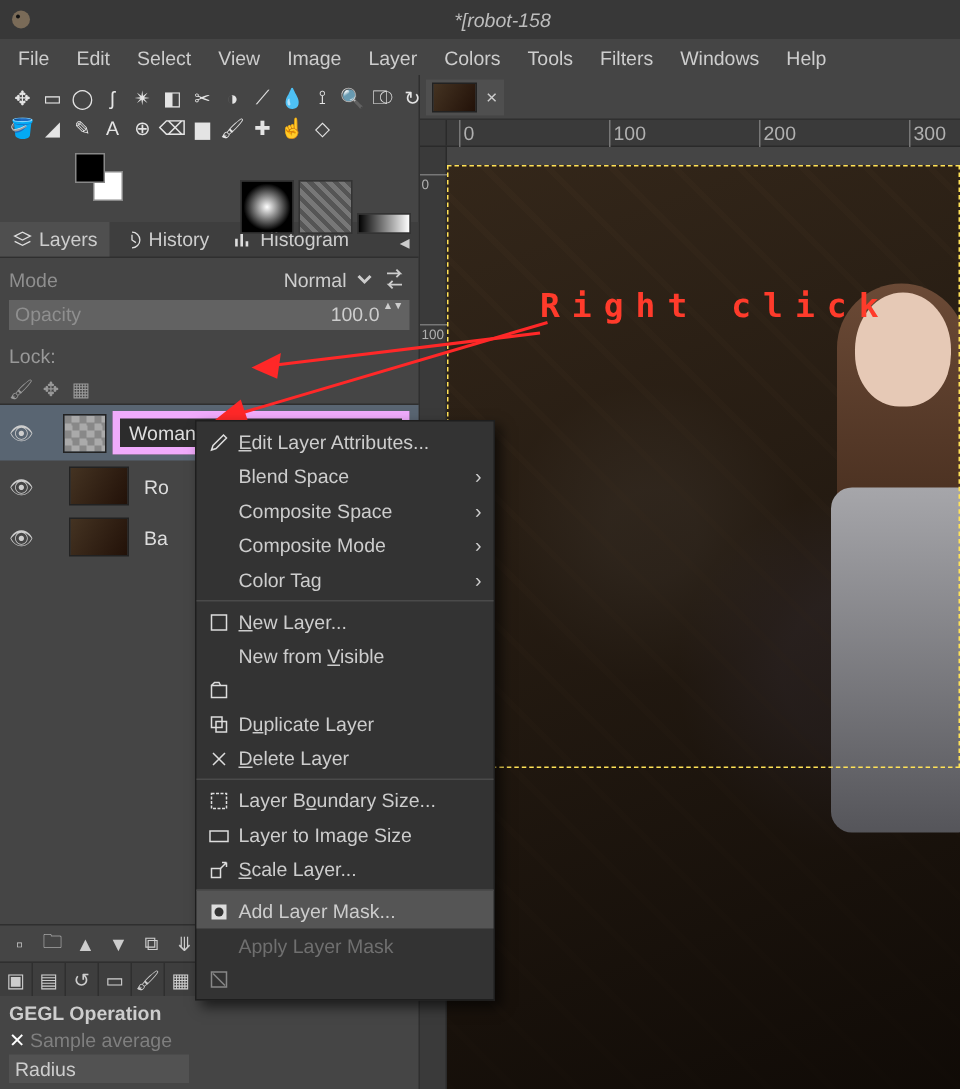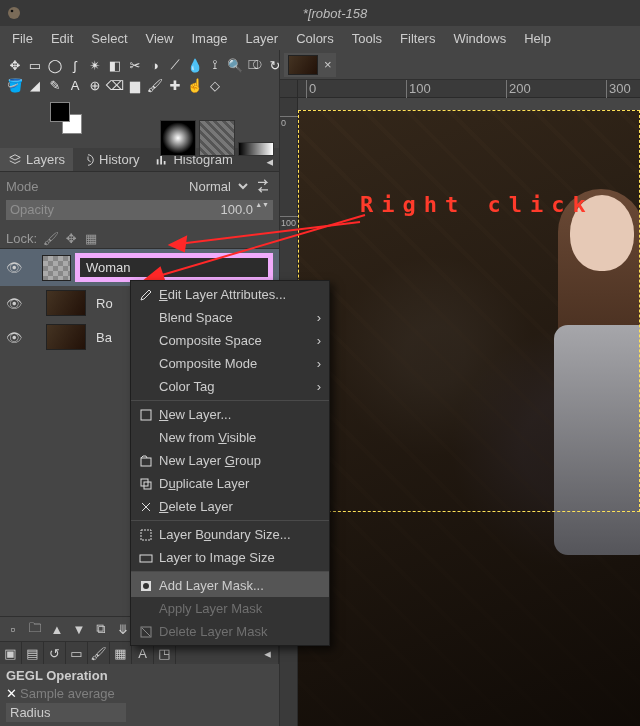--- a/index.html
+++ b/index.html
@@ -33,21 +33,21 @@
   .ctl-row { display: flex; align-items: center; margin-bottom: 4px; }
   .ctl-row label { width: 50px; color: #8f8f8f; }
   .mode-combo { flex: 1; display: flex; justify-content: flex-end; align-items: center; }
   .mode-combo .val { margin-right: 6px; }
   .chev { width: 12px; height: 12px; }
   .switchbtn { width: 20px; height: 20px; margin-left: 4px; display: flex; align-items: center; justify-content: center; }
   .opacity-bar { flex: 1; background: #701a75; height: 20px; position: relative; }
   .opacity-bar .fill { background: #626262; height: 100%; width: 100%; }
   .opacity-bar .txt { position: absolute; left: 4px; top: 2px; color: #8f8f8f; }
   .opacity-bar .num { position: absolute; right: 20px; top: 2px; }
-  .lockrow { display: flex; align-items: flex-end; gap: 6px; padding: 2px 6px; color: #999; }
+  .lockrow { display: flex; align-items: flex-start; gap: 6px; padding: 2px 6px; color: #999; flex-direction: column; }
   .lockrow .lockicons { display: flex; gap: 4px; }
   .lockrow .lockicons span { width: 16px; height: 16px; display: flex; align-items: center; justify-content: center;}
 
   .layer-list { flex: 0 0 auto; border-top: 1px solid #2f2f2f; }
   .layer-row { display: flex; align-items: center; padding: 4px 6px; gap: 4px; }
   .layer-row.active { background: #596572; }
   .eye { width: 16px; text-align: center; cursor: pointer; }
   .link { width: 16px; }
   .thumb { width: 40px; height: 26px; background: repeating-conic-gradient(#aaa 0 25%,#888 0 50%) 0 0/10px 10px; border: 1px solid #222; }
   .thumb.imgbk { background: linear-gradient(120deg,#443322,#221108); }
@@ -382,21 +382,20 @@
       <span class="mic"></span>
       <span class="lbl">New from <span class="ul">V</span>isible</span>
     </div>
     <div class="mi">
       <span class="mic">
         <svg width="14" height="14" viewBox="0 0 14 14">
           <rect x="2" y="4" width="10" height="8" fill="none" stroke="#ddd"></rect>
           <path d="M2 4l2-2h3l1 2" fill="none" stroke="#ddd"></path>
         </svg>
       </span>
-      <span class="lbl">New Layer <span class="ul">G</span>roup</span>
     </div>
     <div class="mi">
       <span class="mic">
         <svg width="14" height="14" viewBox="0 0 14 14">
           <rect x="2" y="2" width="7" height="7" fill="none" stroke="#ddd"></rect>
           <rect x="5" y="5" width="7" height="7" fill="none" stroke="#ddd"></rect>
         </svg>
       </span>
       <span class="lbl">D<span class="ul">u</span>plicate Layer</span>
     </div>
@@ -417,35 +416,43 @@
       <span class="lbl">Layer B<span class="ul">o</span>undary Size...</span>
     </div>
     <div class="mi">
       <span class="mic">
         <svg width="14" height="14" viewBox="0 0 14 14">
           <rect x="1" y="4" width="12" height="7" fill="none" stroke="#ddd"></rect>
         </svg>
       </span>
       <span class="lbl">Layer to Image Size</span>
     </div>
+    <div class="mi">
+      <span class="mic">
+        <svg width="14" height="14" viewBox="0 0 14 14">
+          <rect x="2" y="6" width="6" height="6" fill="none" stroke="#ddd"></rect>
+          <path d="M8 6l4-4m0 0h-3m3 0v3" fill="none" stroke="#ddd"></path>
+        </svg>
+      </span>
+      <span class="lbl"><span class="ul">S</span>cale Layer...</span>
+    </div>
     <div class="mi sep-before hover">
       <span class="mic">
         <svg width="14" height="14" viewBox="0 0 14 14">
           <rect x="2" y="2" width="10" height="10" fill="#ddd"></rect>
           <circle cx="7" cy="7" r="3" fill="#333"></circle>
         </svg>
       </span>
       <span class="lbl">Add Layer Mask...</span>
     </div>
     <div class="mi disabled">
       <span class="mic"></span>
       <span class="lbl">Apply Layer Mask</span>
     </div>
     <div class="mi disabled">
       <span class="mic">
         <svg width="14" height="14" viewBox="0 0 14 14">
           <rect x="2" y="2" width="10" height="10" fill="none" stroke="#888"></rect>
           <path d="M3 3l8 8" stroke="#888"></path>
         </svg>
       </span>
-      <span class="lbl">Delete Layer Mask</span>
     </div>
   </div>
 
 </body></html>

